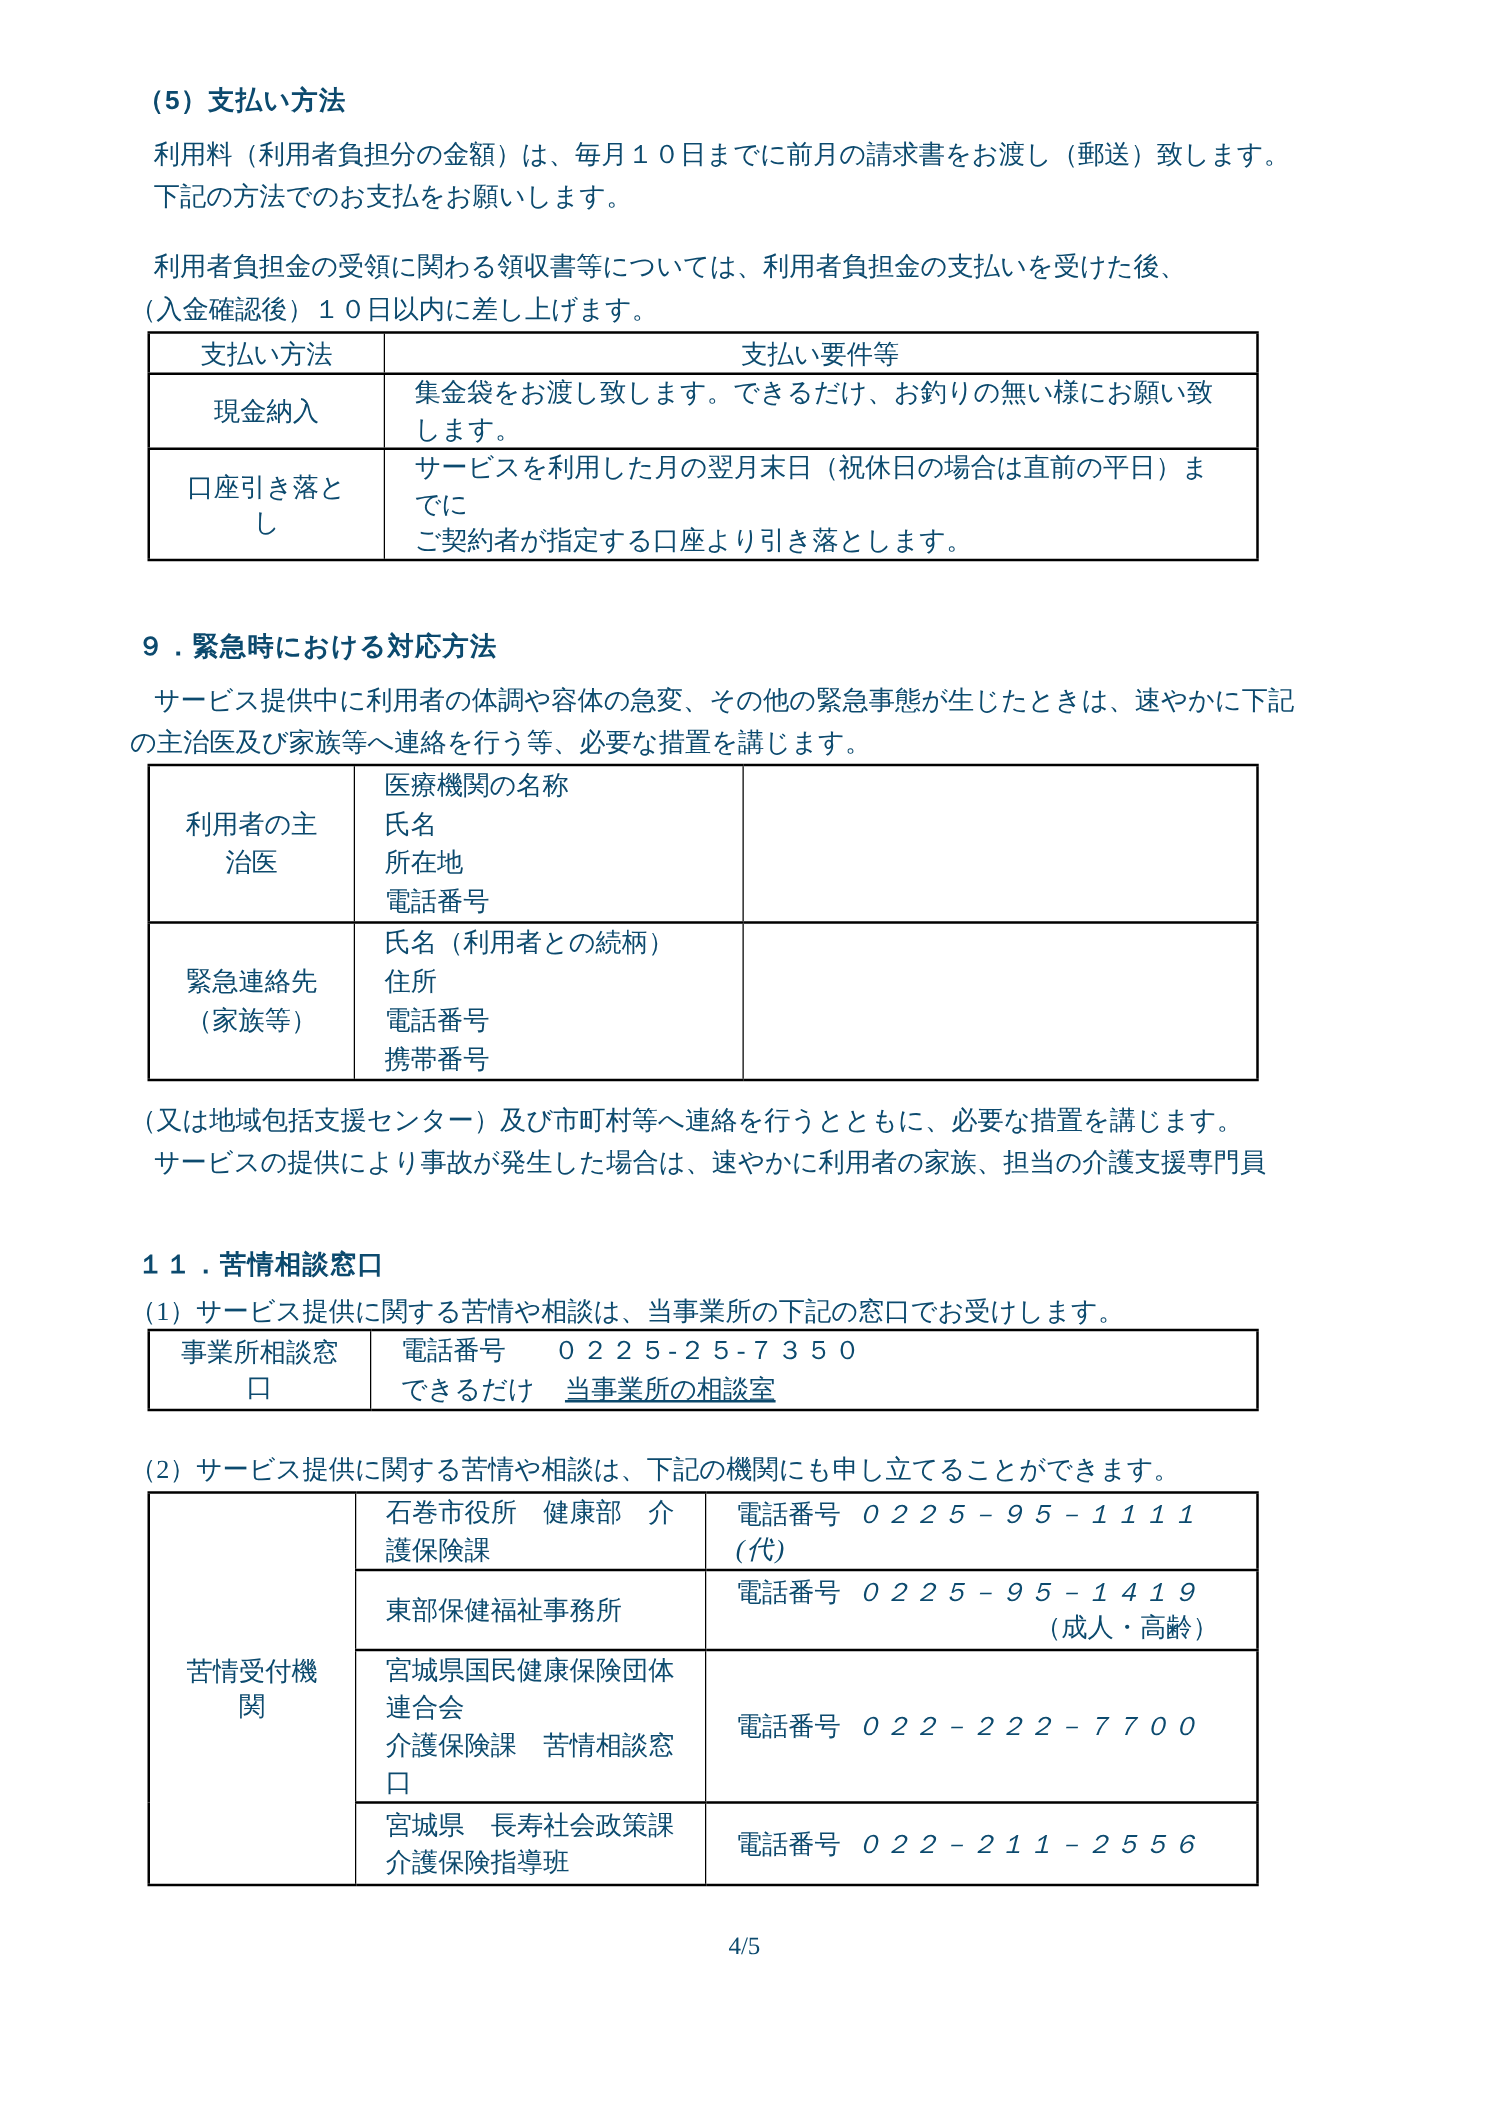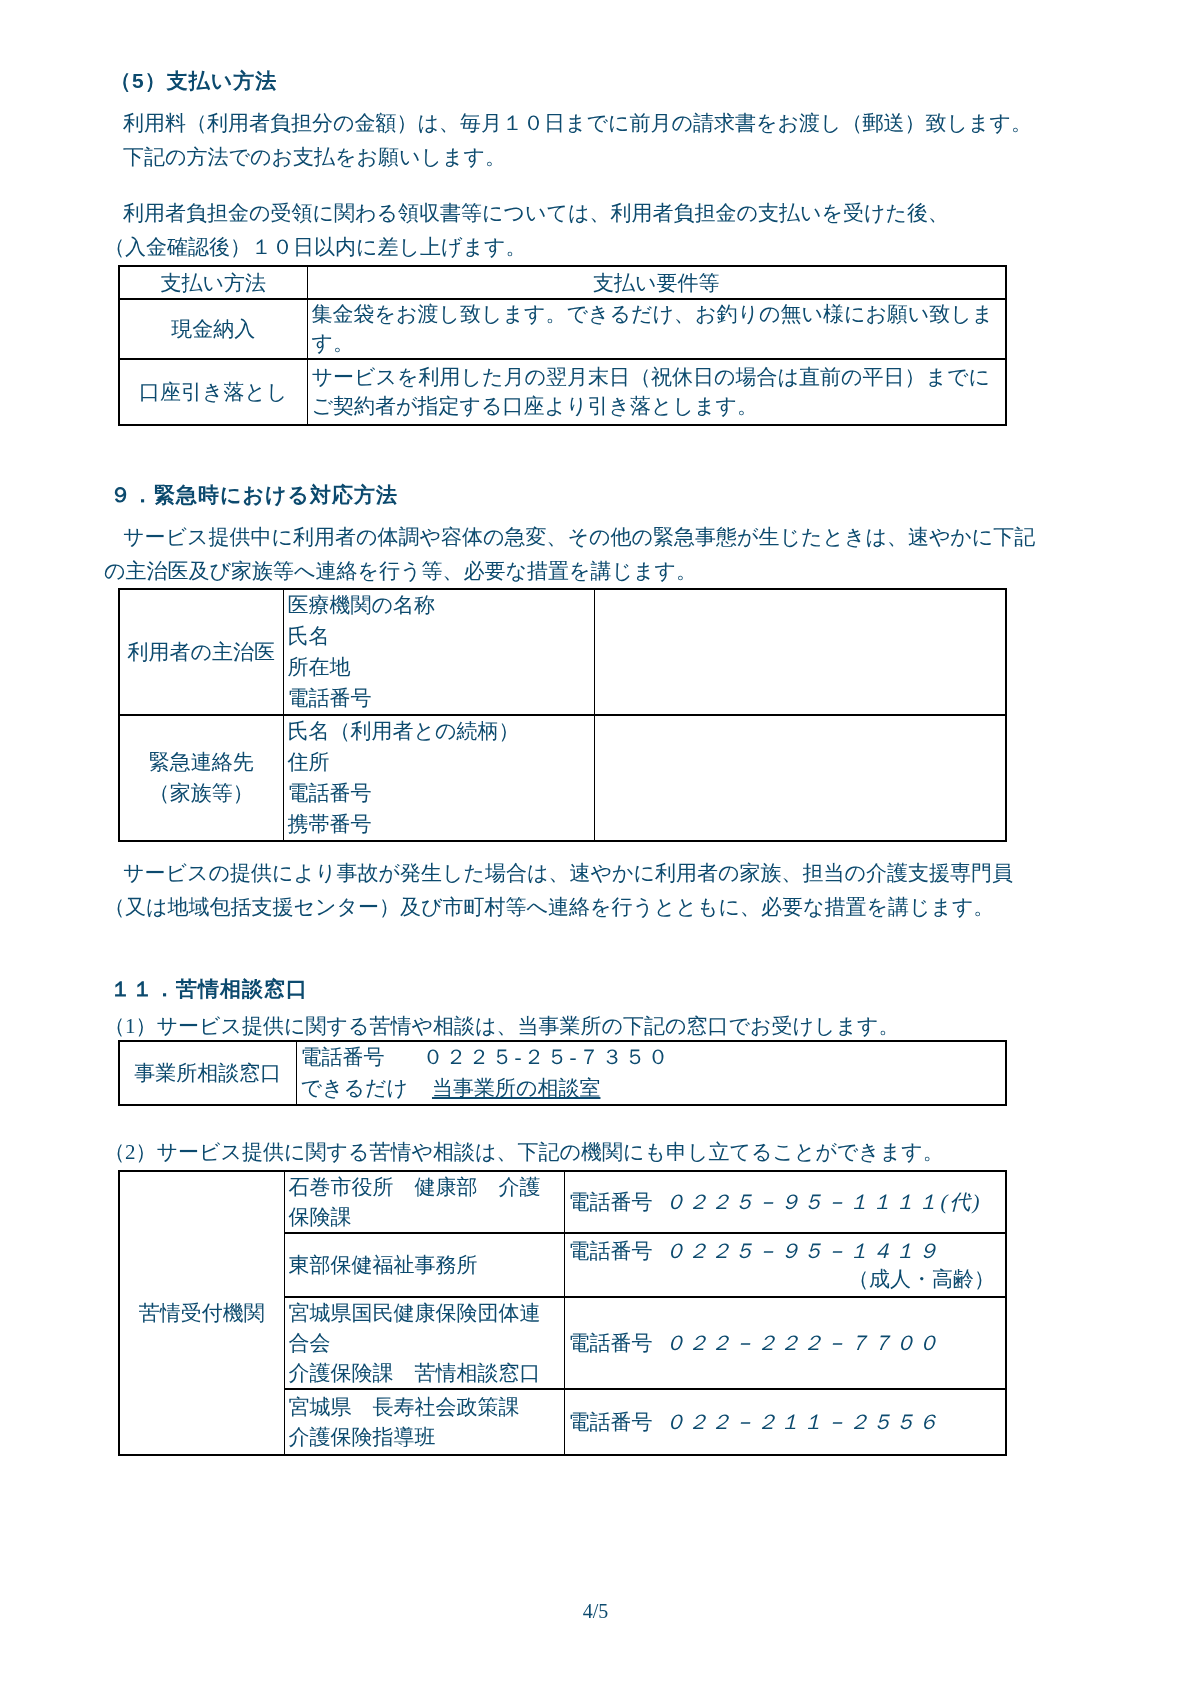--- a/index.html
+++ b/index.html
@@ -30,21 +30,21 @@
     border-collapse: collapse;
     table-layout: fixed;
     width: 889px;
     margin-left: 14px;
     border: 2.5px solid #000;
   }
   .tbl td {
     border: 1.5px solid #000;
     border-top-width: 2px;
     border-bottom-width: 2px;
-    padding: 0 4px;
+    padding: 0 24px;
     font-size: 21px;
     vertical-align: middle;
     overflow: hidden;
   }
   .center { text-align: center; padding: 0 4px; }
 
   
   .t1 .c1 { width: 188px; }
   .t1 tr.hdr td { height: 31px; border-bottom-width: 2.5px; }
   .t1 tr.r1 td { height: 58px; }
@@ -88,21 +88,21 @@
   .mt-h10 { margin-top: 49px; }
   .mt-p10 { margin-top: 14px; }
   .mt-h11 { margin-top: 52px; }
   .mt-s1 { margin-top: 10px; }
   .mt-t3 { margin-top: 0px; }
   .mt-s2 { margin-top: 32px; }
   .mt-t4 { margin-top: 4px; }
 
   .footer {
     position: absolute;
-    top: 1600px;
+    top: 1546px;
     left: 0;
     width: 100%;
     text-align: center;
     font-size: 20px;
   }
 </style>
 </head>
 <body>
 
 <div class="page">
@@ -182,22 +182,22 @@
           <div>電話番号</div>
           <div>携帯番号</div>
         </td>
         <td></td>
       </tr>
     </tbody>
   </table>
 
 
   <div class="mt-p10">
+    <div class="bodyline">（又は地域包括支援センター）及び市町村等へ連絡を行うとともに、必要な措置を講じます。</div>
     <div class="bodyline indent">サービスの提供により事故が発生した場合は、速やかに利用者の家族、担当の介護支援専門員</div>
-    <div class="bodyline">（又は地域包括支援センター）及び市町村等へ連絡を行うとともに、必要な措置を講じます。</div>
   </div>
 
   <div class="h-sans mt-h11">１１．苦情相談窓口</div>
 
   <div class="subline mt-s1">（1）サービス提供に関する苦情や相談は、当事業所の下記の窓口でお受けします。</div>
 
   <table class="tbl t3 mt-t3">
     <colgroup>
         <col class="c1">
         <col>

